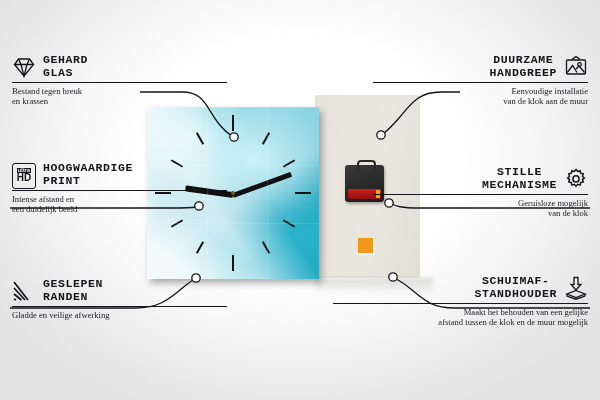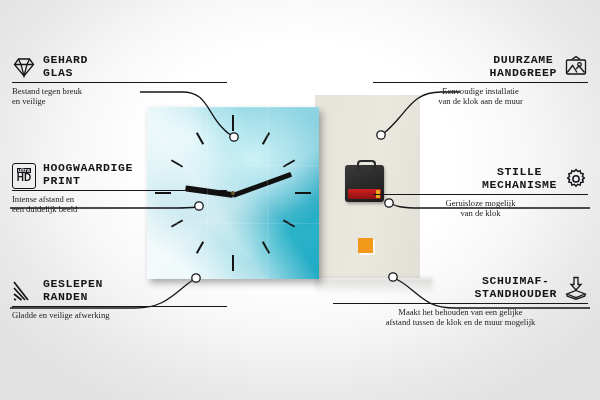--- a/index.html
+++ b/index.html
@@ -65,21 +65,21 @@
     margin:0;font-size:11.5px;line-height:12.5px;letter-spacing:.6px;
     font-weight:700;color:#16161a;text-transform:uppercase;
     font-family:Liberation Mono, monospace;
   }
   .feat.right h3{text-align:center;}
   .rule{height:1px;background:#15151a;margin:3px 0 3px;}
   .feat p{
     margin:0;font-size:8.6px;line-height:10.4px;color:#1d1d22;
     font-family:"Liberation Serif", serif;
   }
-  .feat.right p{text-align:center;}
+  .feat.right p{text-align:right;}
   .ico{width:24px;height:24px;flex:0 0 24px;display:block;}
   
   .leader{position:absolute;left:0;top:0;width:600px;height:400px;pointer-events:none;}
   .hdicon{
     width:22px;height:24px;border:1.6px solid #15151a;border-radius:3px;
     display:flex;flex-direction:column;align-items:center;justify-content:center;line-height:1;
   }
   .hdicon b{font-size:5.2px;letter-spacing:.2px;background:#15151a;color:#fff;padding:0 1px;font-weight:700;font-family:"Liberation Sans",sans-serif;}
   .hdicon i{font-size:10px;font-style:normal;font-weight:700;font-family:"Liberation Sans",sans-serif;color:#15151a;}
 </style>
@@ -146,21 +146,21 @@
           <path d="M2.5 9.5 H21.5 M6.5 4 L9 9.5 L12 21 L15 9.5 L17.5 4 M9 9.5 H15"></path>
         </svg>
       </span>
       <div>
         <h3>GEHARD</h3>
         <h3>GLAS</h3>
       </div>
     </div>
     <div class="rule"></div>
     <p>Bestand tegen breuk</p>
-    <p>en veilige</p>
+    <p>en krassen</p>
   </div>
 
   <div class="feat left" style="left:12px;top:162px;">
     <div class="row">
       <span class="ico">
         <span class="hdicon">
           <b>ultra</b>
           <i>HD</i>
         </span>
       </span>

